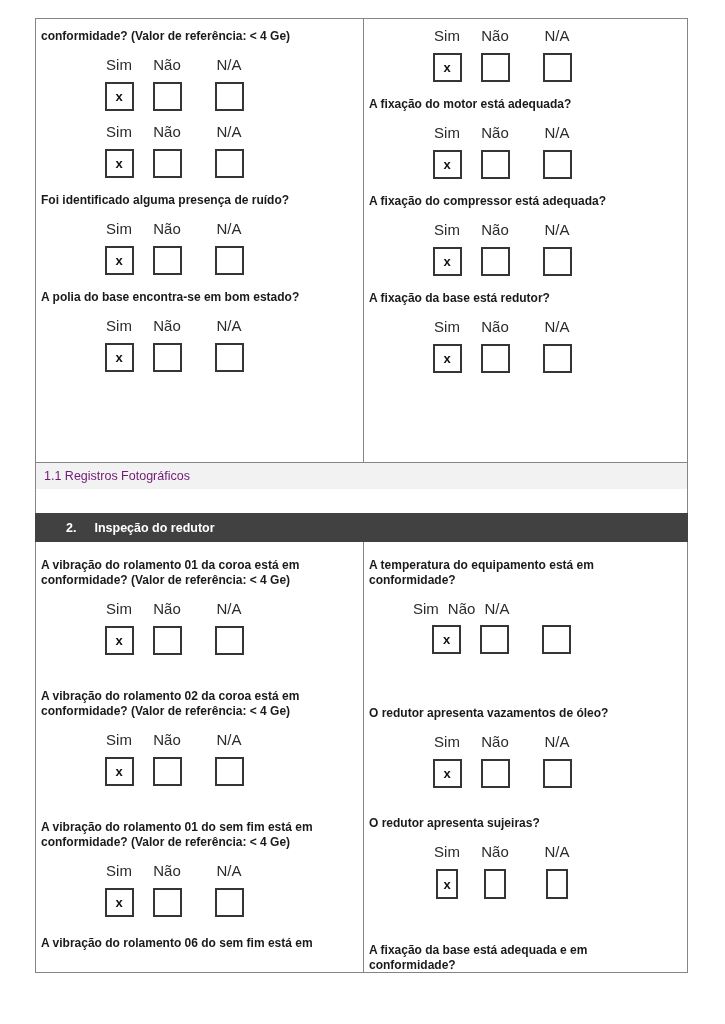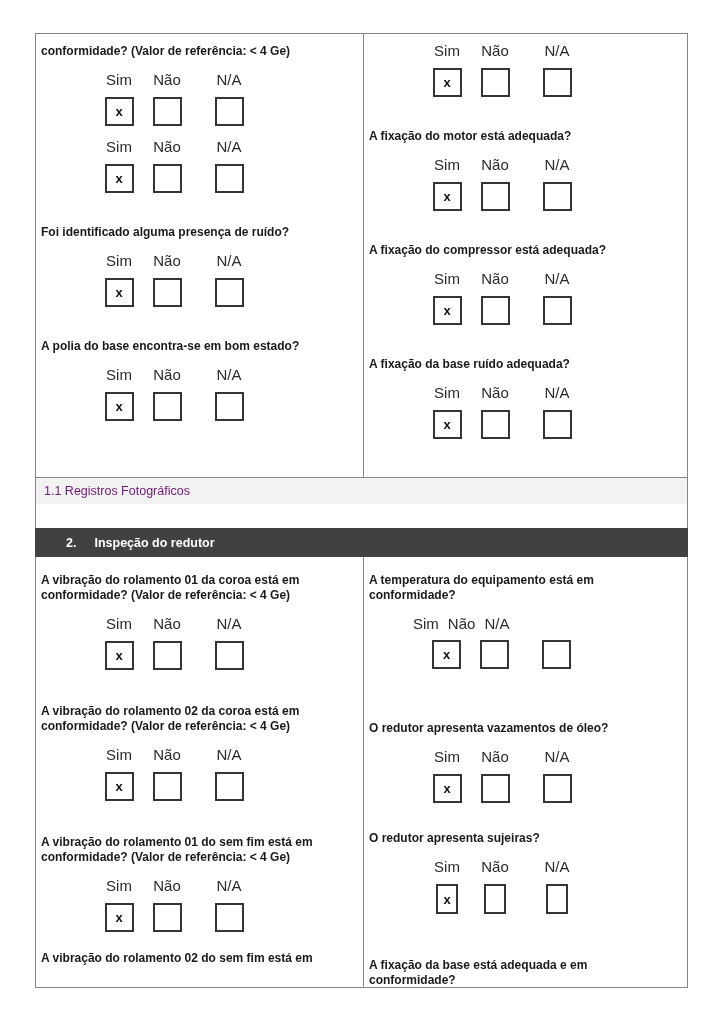--- a/index.html
+++ b/index.html
@@ -3,38 +3,38 @@
 <meta charset="utf-8">
 <style>
   * { margin:0; padding:0; box-sizing:border-box; }
   html,body { background:#ffffff; }
   body {
     width:725px; height:1024px; overflow:hidden;
     font-family:"Liberation Sans", sans-serif;
     color:#1a1a1a;
   }
   .canvas { position:relative; width:725px; height:1024px; background:#fff; overflow:hidden; }
-  .frame { position:absolute; left:35px; top:33px; width:653px; }
+  .frame { position:absolute; left:35px; top:18px; width:653px; }
 
   .section {
     display:flex; background:#fff;
     border:1px solid #858585;
   }
   .sec1 { height:445px; }
   .sec2 { height:431px; border-top:none; overflow:hidden; }
   .col { padding:10px 5px 0 5px; }
   .col.left  { width:327px; }
   .col.right { flex:1; border-left:1px solid #858585; }
   .sec2 .col { padding-top:16px; }
 
   .q {
     font-size:12px; font-weight:bold; line-height:15px;
     color:#1a1a1a; white-space:pre-line;
   }
-  .sec1 .q { margin-top:32px; }
+  .sec1 .q { margin-top:15px; }
   .sec2 .left .q { margin-top:34px; }
   .sec2 .right .q { margin-top:28px; }
   .col > :first-child { margin-top:0 !important; }
   .q.mt-sm { margin-top:19px !important; }
   .q.mt-xl { margin-top:52px !important; }
   .q.mt-end { margin-top:44px !important; }
 
   .choices { margin-top:14px; padding-left:55px; display:flex; }
   .choice { width:46px; display:flex; flex-direction:column; align-items:center; }
   .choice + .choice { margin-left:2px; }
@@ -187,21 +187,21 @@
           <div class="choice">
             <span class="clabel">Não</span>
             <span class="cbox"></span>
           </div>
           <div class="choice">
             <span class="clabel">N/A</span>
             <span class="cbox"></span>
           </div>
         </div>
 
-        <div class="q">A fixação da base ruído adequada?</div>
+        <div class="q">A fixação da base está redutor?</div>
         <div class="choices">
           <div class="choice">
             <span class="clabel">Sim</span>
             <span class="cbox">x</span>
           </div>
           <div class="choice">
             <span class="clabel">Não</span>
             <span class="cbox"></span>
           </div>
           <div class="choice">
@@ -271,21 +271,21 @@
           <div class="choice">
             <span class="clabel">Não</span>
             <span class="cbox"></span>
           </div>
           <div class="choice">
             <span class="clabel">N/A</span>
             <span class="cbox"></span>
           </div>
         </div>
 
-        <div class="q mt-sm">A vibração do rolamento 02 do sem fim está em</div>
+        <div class="q mt-sm">A vibração do rolamento 06 do sem fim está em</div>
 
       </div>
       <div class="col right">
 
         <div class="q">A temperatura do equipamento está em
 conformidade?</div>
         <div class="choices tight">
           <div class="tlabels">
             <span class="clabel">Sim</span>
             <span class="clabel">Não</span>

